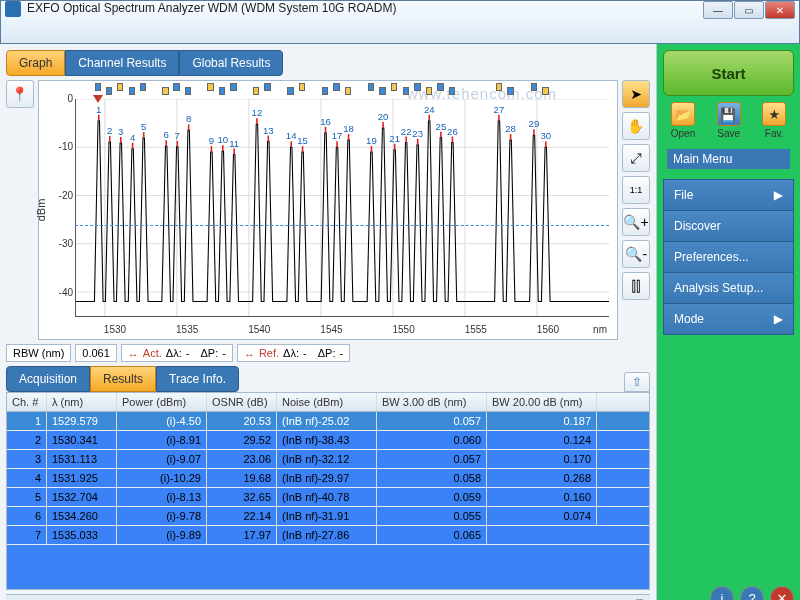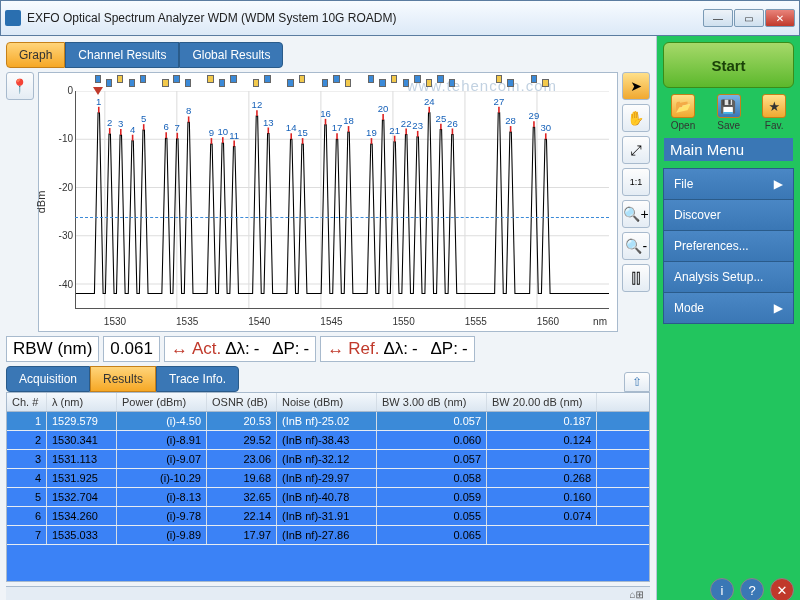--- a/index.html
+++ b/index.html
@@ -1,18 +1,18 @@
 <!DOCTYPE html>
 <html><head>
 <meta charset="utf-8">
 <style>
 * { box-sizing: border-box; margin: 0; padding: 0; font-family: "Segoe UI", Tahoma, sans-serif; }
 body { background: #d9e4f0; width: 800px; height: 600px; overflow: hidden; }
 
-.titlebar { height: 36px; background: linear-gradient(#f7fbff,#dce9f7); border: 1px solid #5a7ca0; display: flex; align-items: center; padding: 0 4px; font-size: 12px; }
+.titlebar { height: 44px; background: linear-gradient(#f7fbff,#dce9f7); border: 1px solid #5a7ca0; display: flex; align-items: flex-start; padding: 0 4px; font-size: 12px; }
 .titlebar .icon { width: 16px; height: 16px; background: #2a6fb0; margin-right: 6px; border-radius: 2px; }
 .titlebar .title { flex: 1; color: #222; }
 .winbtns { display: flex; gap: 1px; }
 .winbtn { width: 30px; height: 18px; background: linear-gradient(#eef3f8,#cfe0ef); border: 1px solid #7a9ab5; border-radius: 2px; display: flex; align-items: center; justify-content: center; font-size: 10px; color: #333; cursor: pointer; }
 .winbtn.close { background: linear-gradient(#e9837a,#c0392b); color: #fff; }
 
 .appbody { display: flex; height: 572px; }
 .main { flex: 1; background: #f0f4f8; display: flex; flex-direction: column; padding: 6px; gap: 4px; }
 .sidebar { width: 144px; background: #22c55e; border-left: 1px solid #b8c8d8; display: flex; flex-direction: column; padding: 6px; gap: 6px; }
 
@@ -33,39 +33,39 @@
 .chlabel { font-size: 9px; fill: #1560b8; }
 .xtick { position: absolute; font-size: 10px; color: #333; }
 .ytick { position: absolute; font-size: 10px; color: #333; right: calc(100% - 34px); }
 .channelbar { position: absolute; top: 2px; left: 36px; right: 8px; height: 12px; }
 .chslot { position: absolute; height: 8px; border: 1px solid #666; }
 .chslot.blue { background: #3b8ad8; }
 .chslot.yellow { background: #f2c94c; }
 .marker1 { position: absolute; top: 14px; width: 10px; height: 10px; }
 .dashed { position: absolute; border-top: 1px dashed #3b8ad8; left: 36px; right: 8px; }
 
-.statusrow { display: flex; gap: 4px; font-size: 17px; }
+.statusrow { display: flex; gap: 4px; font-size: 11px; }
 .statcell { background: #fff; border: 1px solid #a8bacd; padding: 2px 6px; display: flex; align-items: center; gap: 4px; }
 .red { color: #c0392b; }
 
 .resultpanel { flex: 1; display: flex; flex-direction: column; }
 .table { flex: 1; background: #3b82f6; border: 1px solid #a8bacd; overflow: hidden; font-size: 11px; }
 .thead, .trow { display: grid; grid-template-columns: 40px 70px 90px 70px 100px 110px 110px; }
 .thead { background: linear-gradient(#f4f8fc,#dbe6f1); border-bottom: 1px solid #a8bacd; }
 .th, .td { padding: 3px 5px; border-right: 1px solid #d4dde6; white-space: nowrap; overflow: hidden; }
 .th { font-weight: 400; color: #333; }
 .trow { border-bottom: 1px solid #e6ecf2; }
 .trow.sel { background: #3b8ad8; color: #fff; }
 .td.r { text-align: right; }
 
 .bigbtn { background: linear-gradient(#a6d96a,#5cb82c); border: 1px solid #3a8c19; border-radius: 6px; height: 46px; display: flex; align-items: center; justify-content: center; font-size: 15px; font-weight: bold; color: #1a4208; cursor: pointer; }
 .iconrow { display: flex; gap: 6px; justify-content: space-around; }
 .iconbtn { display: flex; flex-direction: column; align-items: center; font-size: 10px; color: #333; cursor: pointer; gap: 2px; }
 .iconbtn .ic { width: 24px; height: 24px; background: linear-gradient(#ffe08a,#f0a830); border: 1px solid #c58019; border-radius: 3px; display: flex; align-items: center; justify-content: center; font-size: 13px; }
-.menuhdr { background: #3a77b5; color: #fff; font-size: 15px; padding: 3px 6px; border: 1px solid #22c55e; }
+.menuhdr { background: #3a77b5; color: #fff; font-size: 12px; padding: 3px 6px; border: 4px solid #22c55e; }
 .menuitem { background: linear-gradient(#4a87c5,#3a77b5); color: #fff; font-size: 12px; padding: 8px 10px; border: 1px solid #2a5b8a; display: flex; justify-content: space-between; align-items: center; cursor: pointer; }
 .menuitem + .menuitem { border-top: none; }
 .botrow { margin-top: auto; display: flex; gap: 6px; justify-content: flex-end; }
 .circbtn { width: 24px; height: 24px; border-radius: 12px; display: flex; align-items: center; justify-content: center; font-size: 13px; cursor: pointer; border: 1px solid #888; }
 .watermark { position: absolute; top: 4px; right: 60px; font-size: 15px; color: rgba(100,140,180,.4); letter-spacing: 1px; pointer-events:none;}
 .uparrow { width:26px; height:20px; background:linear-gradient(#fdfdfd,#e4ecf4); border:1px solid #a8bacd; border-radius:3px 3px 0 0; display:flex; align-items:center; justify-content:center; font-size:12px; color:#3a77b5; margin-left:auto; cursor:pointer;}
 .footerbar { height:16px; background:#e4ecf4; border-top:1px solid #a8bacd; font-size:10px; display:flex; justify-content:flex-end; align-items:center; padding:0 6px; color:#555;}
 </style>
 </head>
 <body>

